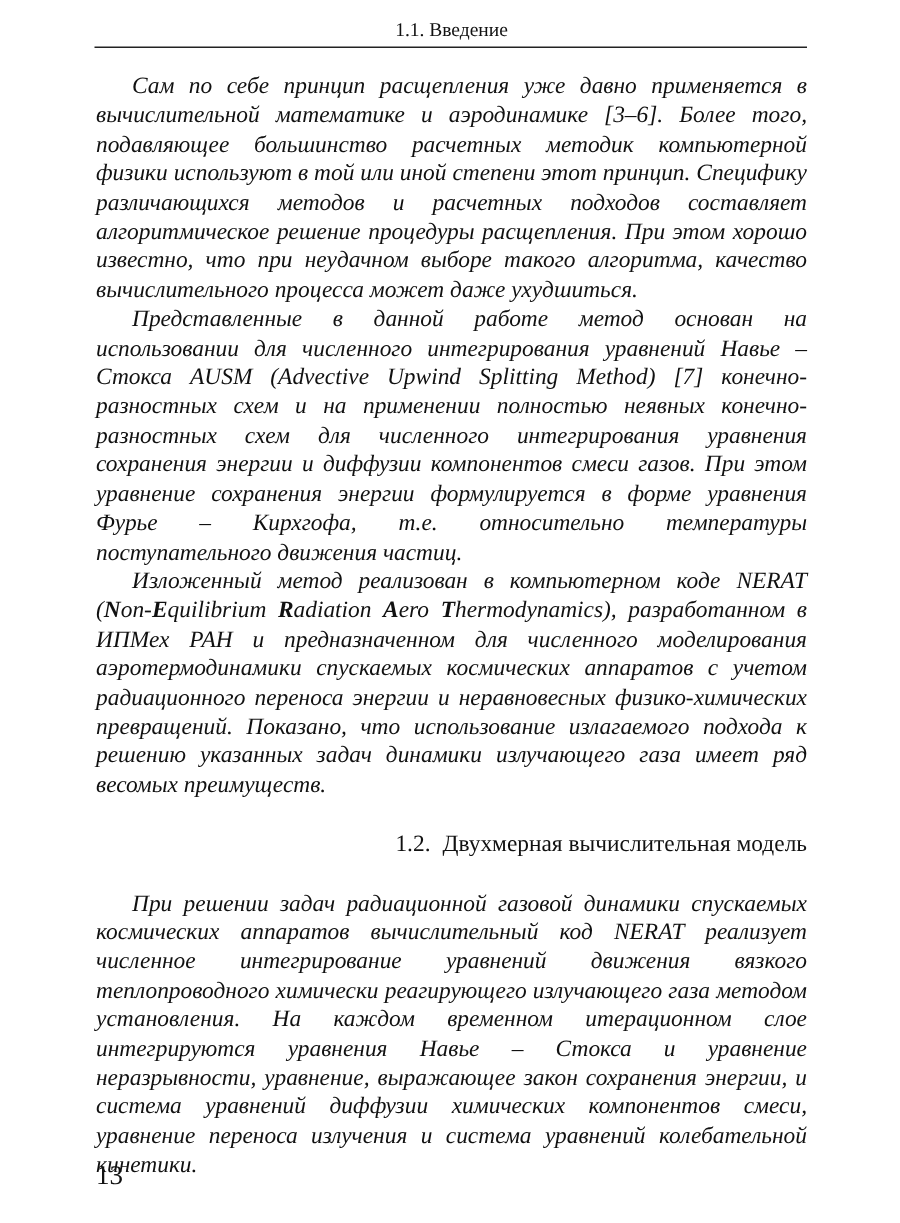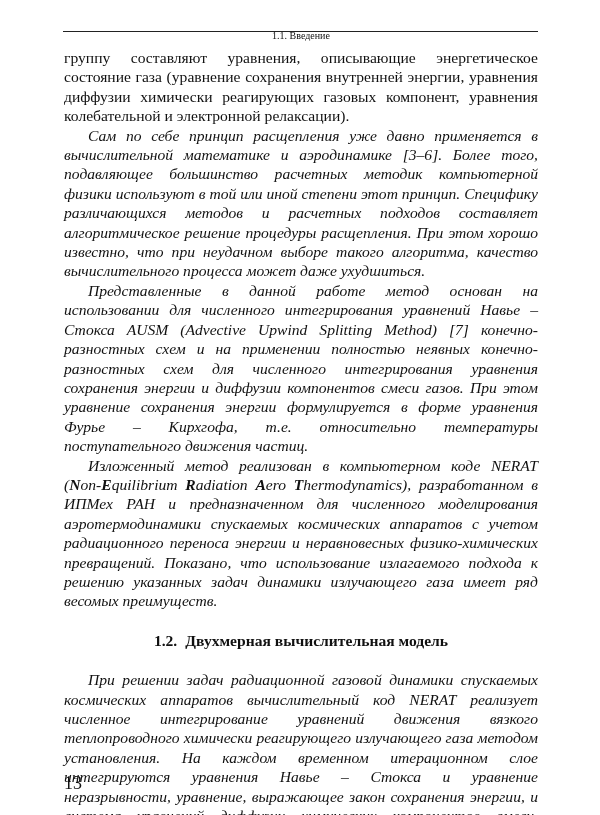--- a/index.html
+++ b/index.html
@@ -1,41 +1,40 @@
 <!DOCTYPE html>
 <html><head>
 <meta charset="utf-8">
 <style>
   html, body { margin: 0; padding: 0; background: #ffffff; }
   body { width: 600px; height: 815px; position: relative; overflow: hidden;
          font-family: "Liberation Serif", "DejaVu Serif", serif; color: #111; }
   .page { position: absolute; left: 64px; top: 0; width: 474px; }
-  .running-head { position: absolute; top: 28px; left: 0; width: 474px; text-align: center;
-                  font-size: 10px; line-height: 16px; }
+  .running-head { position: absolute; top: 12px; left: 0; width: 474px; text-align: center;
+                  font-size: 13px; line-height: 16px; }
   .head-rule { position: absolute; top: 31px; left: -1px; width: 475px; height: 0;
                border-top: 1.3px solid #222; }
   .body { position: absolute; top: 48px; left: 0; width: 474px; font-size: 15.6px;
           line-height: 19.4px; text-align: justify; }
   .body p { margin: 0; }
   .indent { text-indent: 24px; font-style: italic; }
-  .section-title { text-align: center; font-weight: bold; margin: 20px 0 20px 0 !important; font-size: 15.6px; }
+  .section-title { text-align: right; font-weight: normal; margin: 20px 0 20px 0 !important; font-size: 15.6px; }
   .section-title .num { margin-right: 8px; }
   .page-num { position: absolute; top: 773px; left: 0; width: 474px; text-align: left;
               font-size: 18px; }
   b.cap { font-weight: bold; }
 </style>
 </head>
 <body>
 
 <div class="page">
   <div class="running-head">1.1. Введение</div>
   <div class="head-rule"></div>
 
   <div class="body">
-    <p>группу составляют уравнения, описывающие энергетическое состояние газа (уравнение сохранения внутренней энергии, уравнения диффузии химически реагирующих газовых компонент, уравнения колебательной и электронной релаксации).</p>
     <p class="indent">Сам по себе принцип расщепления уже давно применяется в вычислительной математике и аэродинамике [3–6]. Более того, подавляющее большинство расчетных методик компьютерной физики используют в той или иной степени этот принцип. Специфику различающихся методов и расчетных подходов составляет алгоритмическое решение процедуры расщепления. При этом хорошо известно, что при неудачном выборе такого алгоритма, качество вычислительного процесса может даже ухудшиться.</p>
     <p class="indent">Представленные в данной работе метод основан на использовании для численного интегрирования уравнений Навье – Стокса AUSM (Advective Upwind Splitting Method) [7] конечно-разностных схем и на применении полностью неявных конечно-разностных схем для численного интегрирования уравнения сохранения энергии и диффузии компонентов смеси газов. При этом уравнение сохранения энергии формулируется в форме уравнения Фурье – Кирхгофа, т.е. относительно температуры поступательного движения частиц.</p>
     <p class="indent"><span>Изложенный метод реализован в компьютерном коде NERAT (</span><b class="cap">N</b><span>on-</span><b class="cap">E</b><span>quilibrium </span><b class="cap">R</b><span>adiation </span><b class="cap">A</b><span>ero </span><b class="cap">T</b><span>hermodynamics</span><span>), разработанном в ИПМех РАН и предназначенном для численного моделирования аэротермодинамики спускаемых космических аппаратов с учетом радиационного переноса энергии и неравновесных физико-химических превращений. Показано, что использование излагаемого подхода к решению указанных задач динамики излучающего газа имеет ряд весомых преимуществ.</span></p>
 
     <p class="section-title"><span class="num">1.2.</span><span>Двухмерная вычислительная модель</span></p>
 
     <p class="indent">При решении задач радиационной газовой динамики спускаемых космических аппаратов вычислительный код NERAT реализует численное интегрирование уравнений движения вязкого теплопроводного химически реагирующего излучающего газа методом установления. На каждом временном итерационном слое интегрируются уравнения Навье – Стокса и уравнение неразрывности, уравнение, выражающее закон сохранения энергии, и система уравнений диффузии химических компонентов смеси, уравнение переноса излучения и система уравнений колебательной кинетики.</p>
 
   </div>
 

